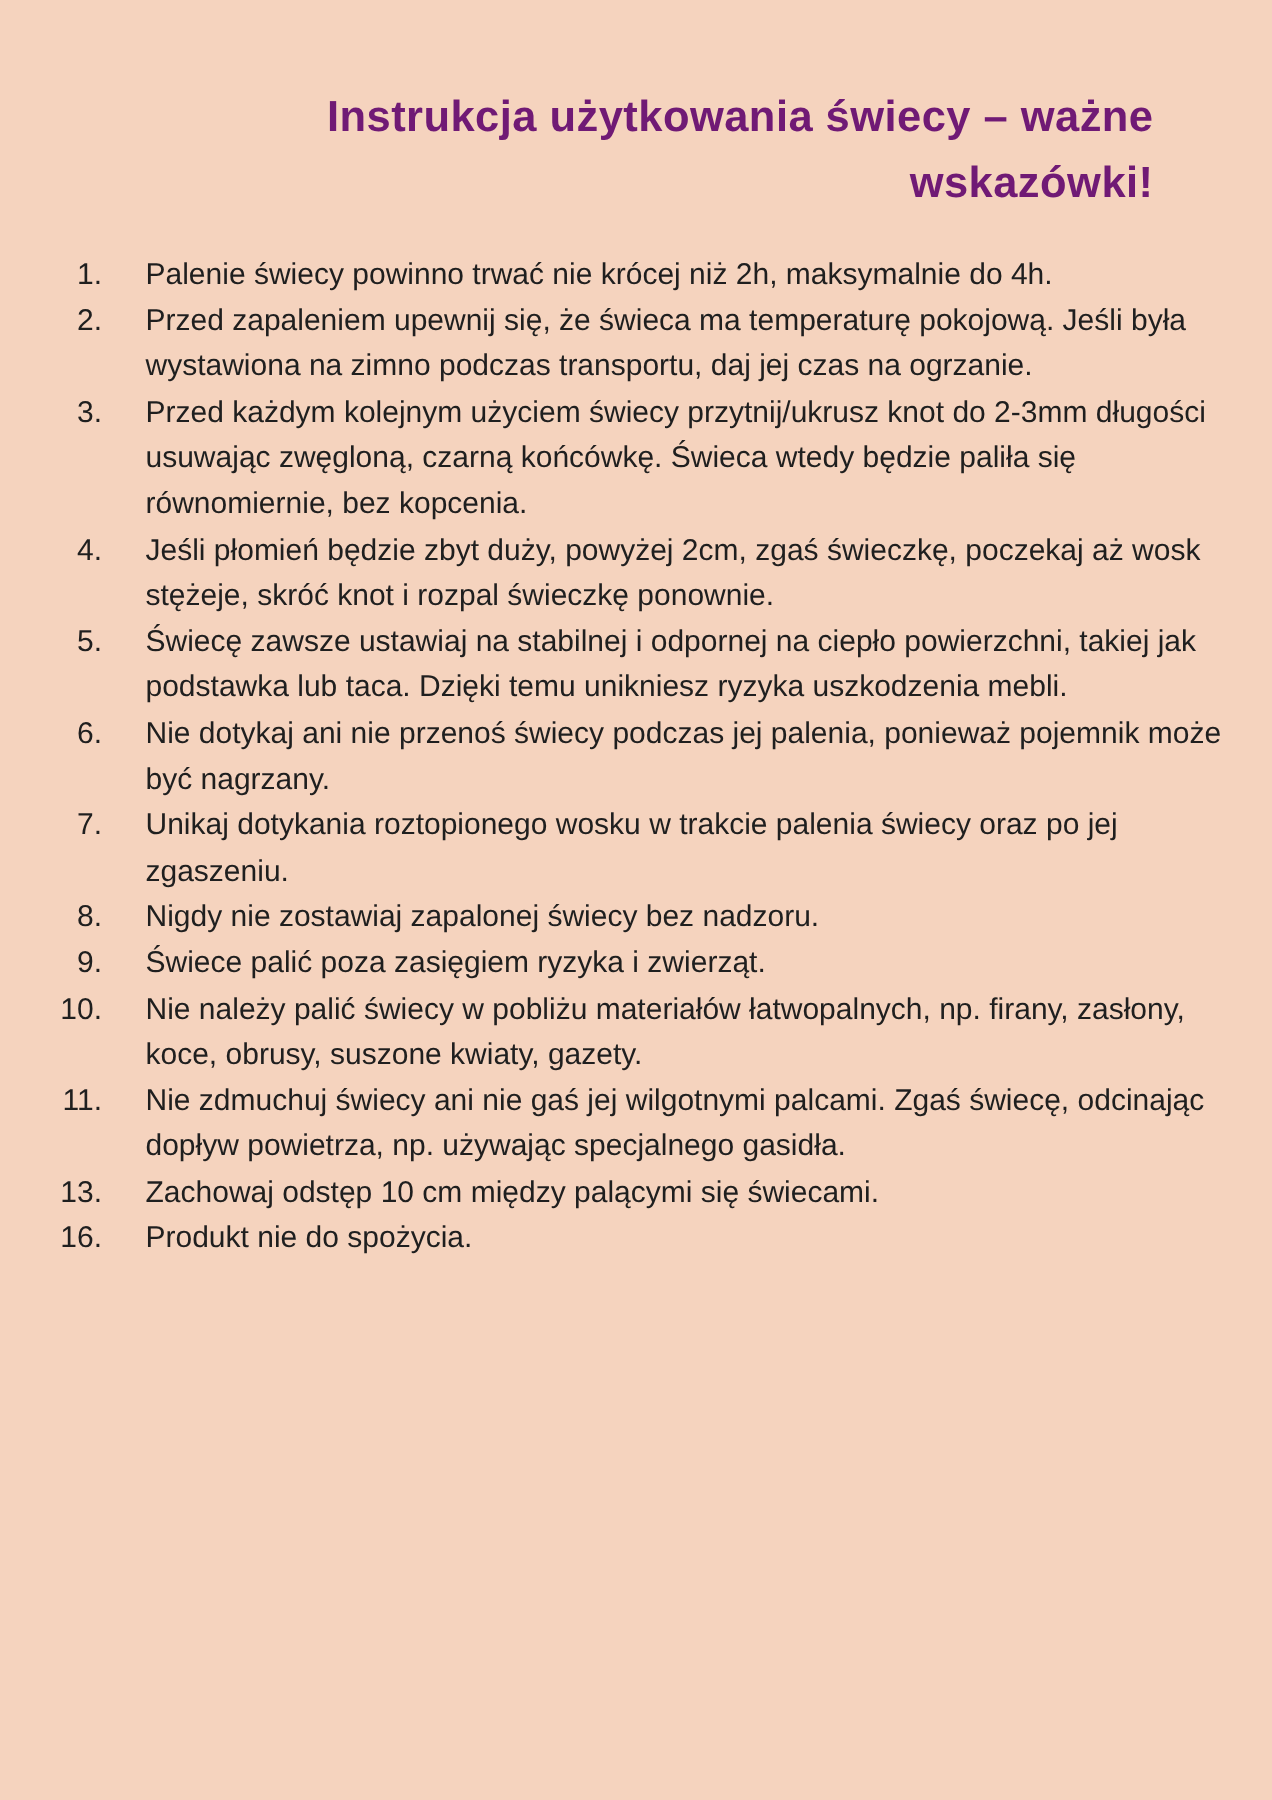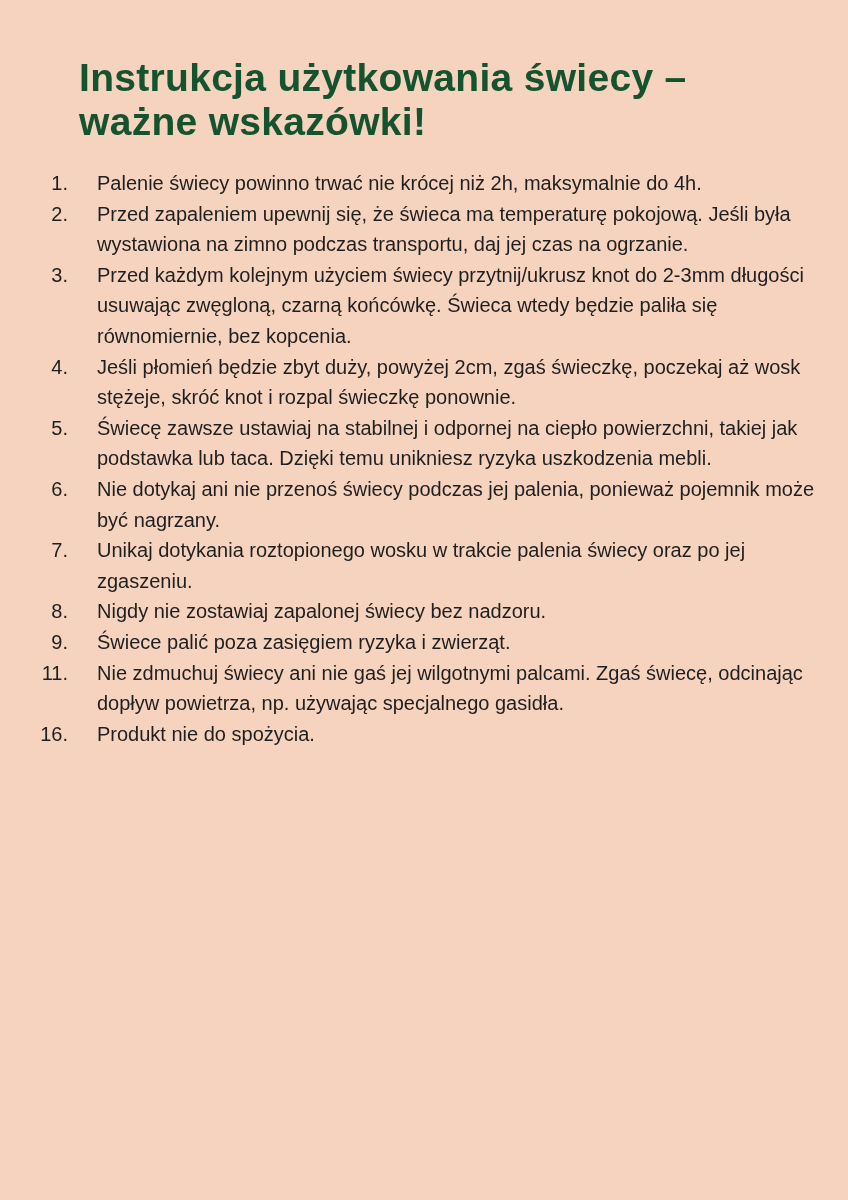--- a/index.html
+++ b/index.html
@@ -15,23 +15,23 @@
     overflow: hidden;
   }
   .page {
     width: 848px;
     height: 1200px;
     position: relative;
   }
   .title {
     margin: 56px auto 0 auto;
     max-width: 690px;
-    text-align: left;
-    color: #14532d;
-    font-size: 39px;
+    text-align: right;
+    color: #701a75;
+    font-size: 29px;
     font-weight: 700;
     line-height: 44px;
     letter-spacing: 0.3px;
   }
   ol.instructions {
     list-style: none;
     margin: 24px 28px 0 36px;
     padding: 0;
     color: #1F1F1F;
     font-size: 20px;
@@ -91,22 +91,30 @@
     </li>
     <li>
       <span class="num">8.</span>
       <span class="text">Nigdy nie zostawiaj zapalonej świecy bez nadzoru.</span>
     </li>
     <li>
       <span class="num">9.</span>
       <span class="text">Świece palić poza zasięgiem ryzyka i zwierząt.</span>
     </li>
     <li>
+      <span class="num">10.</span>
+      <span class="text">Nie należy palić świecy w pobliżu materiałów łatwopalnych, np. firany, zasłony, koce, obrusy, suszone kwiaty, gazety.</span>
+    </li>
+    <li>
       <span class="num">11.</span>
       <span class="text">Nie zdmuchuj świecy ani nie gaś jej wilgotnymi palcami. Zgaś świecę, odcinając dopływ powietrza, np. używając specjalnego gasidła.</span>
+    </li>
+    <li>
+      <span class="num">13.</span>
+      <span class="text">Zachowaj odstęp 10 cm między palącymi się świecami.</span>
     </li>
     <li>
       <span class="num">16.</span>
       <span class="text">Produkt nie do spożycia.</span>
     </li>
   </ol>
 
 </div>
 
 </body></html>

